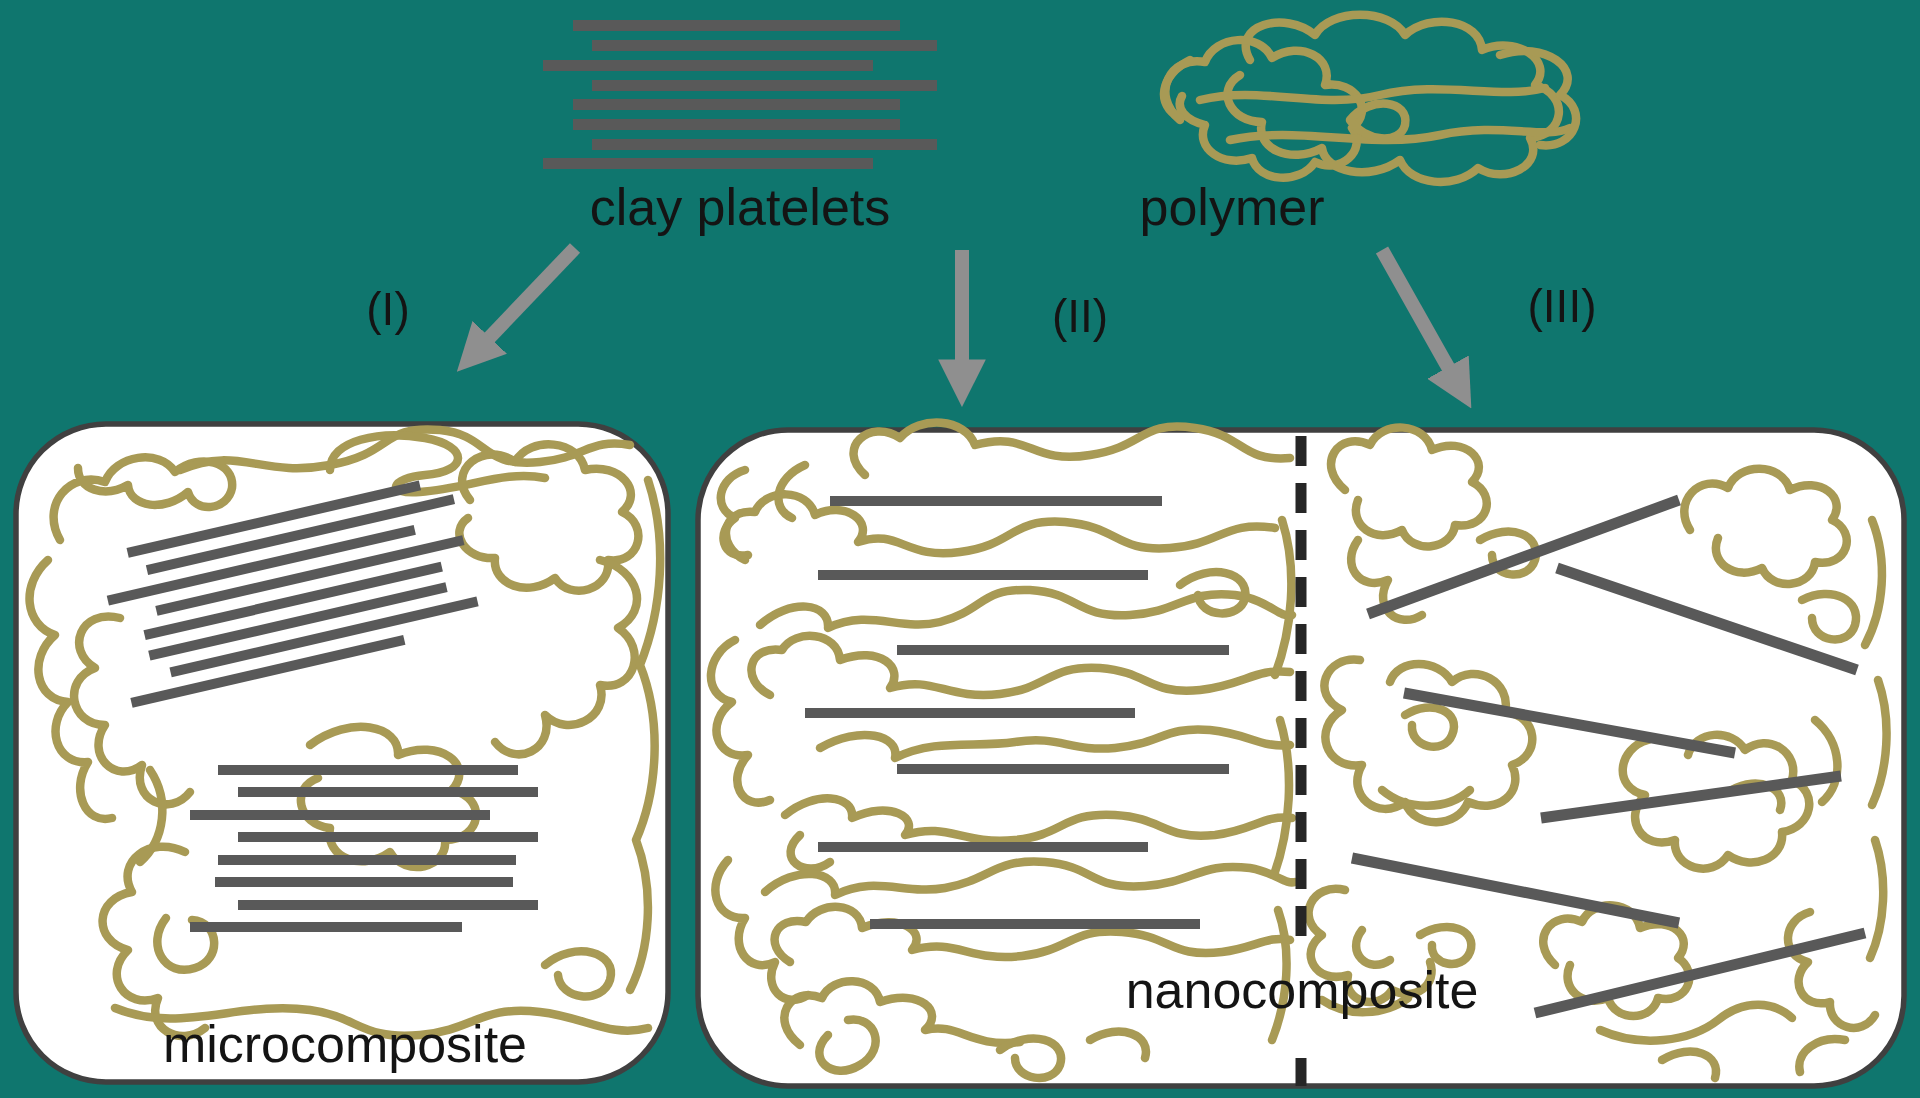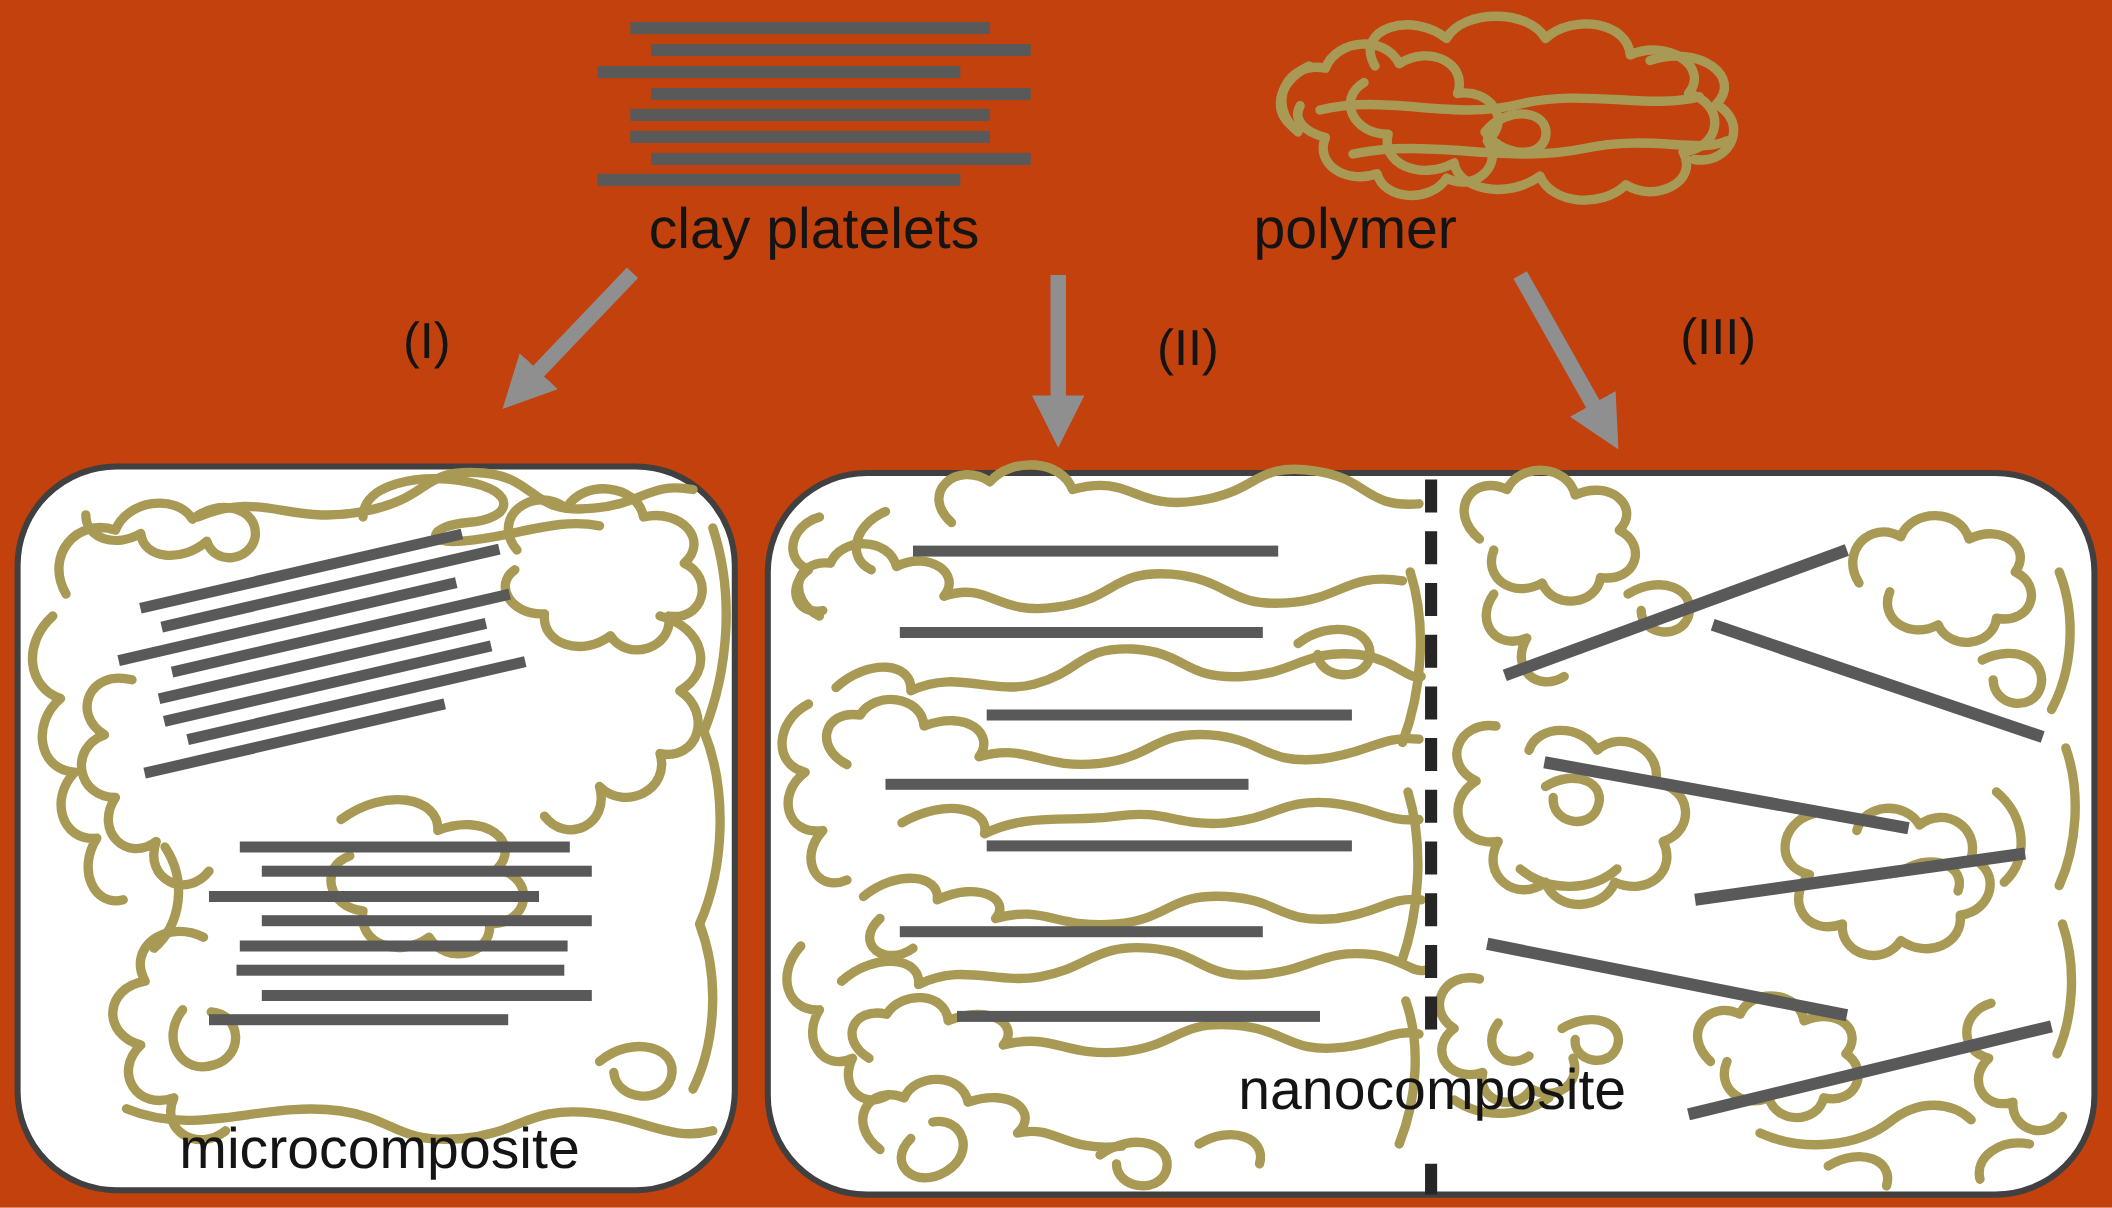--- a/index.html
+++ b/index.html
@@ -1,16 +1,16 @@
 <!DOCTYPE html>
 <html><head>
 <meta charset="utf-8">
 <style>
   html,body{margin:0;padding:0;background:#ffffff;}
-  .stage{position:relative;width:1920px;height:1098px;background:#c2410c;overflow:hidden;
+  .stage{position:relative;width:1920px;height:1098px;background:#0f766e;overflow:hidden;
          font-family:"Liberation Sans", sans-serif;}
   svg{display:block;}
   .polymer path{fill:none;stroke:#a89a55;stroke-width:8.5;stroke-linecap:round;stroke-linejoin:round;}
   .box{fill:#ffffff;stroke:#404040;stroke-width:5.5;}
   .arrow{stroke:#8f8f8f;stroke-width:14;fill:none;}
   .divider{stroke:#262626;stroke-width:11;}
   .lbl{fill:#141414;}
   .lbl-main{font-size:52px;}
   .lbl-route{font-size:46px;}
 </style>

